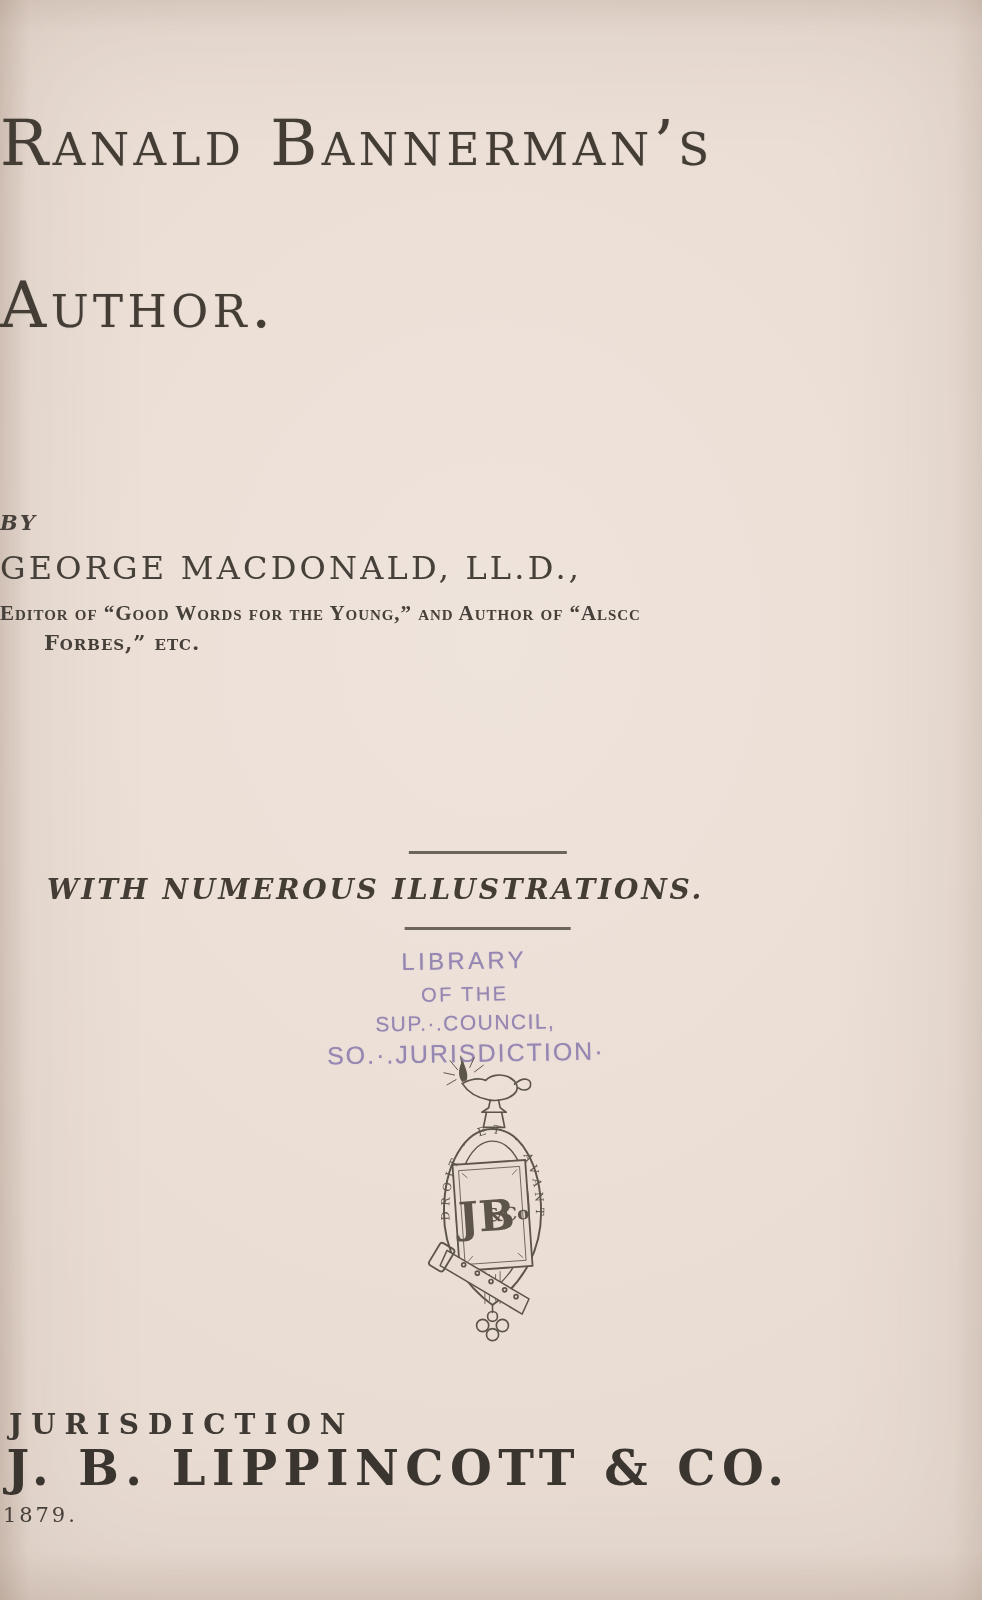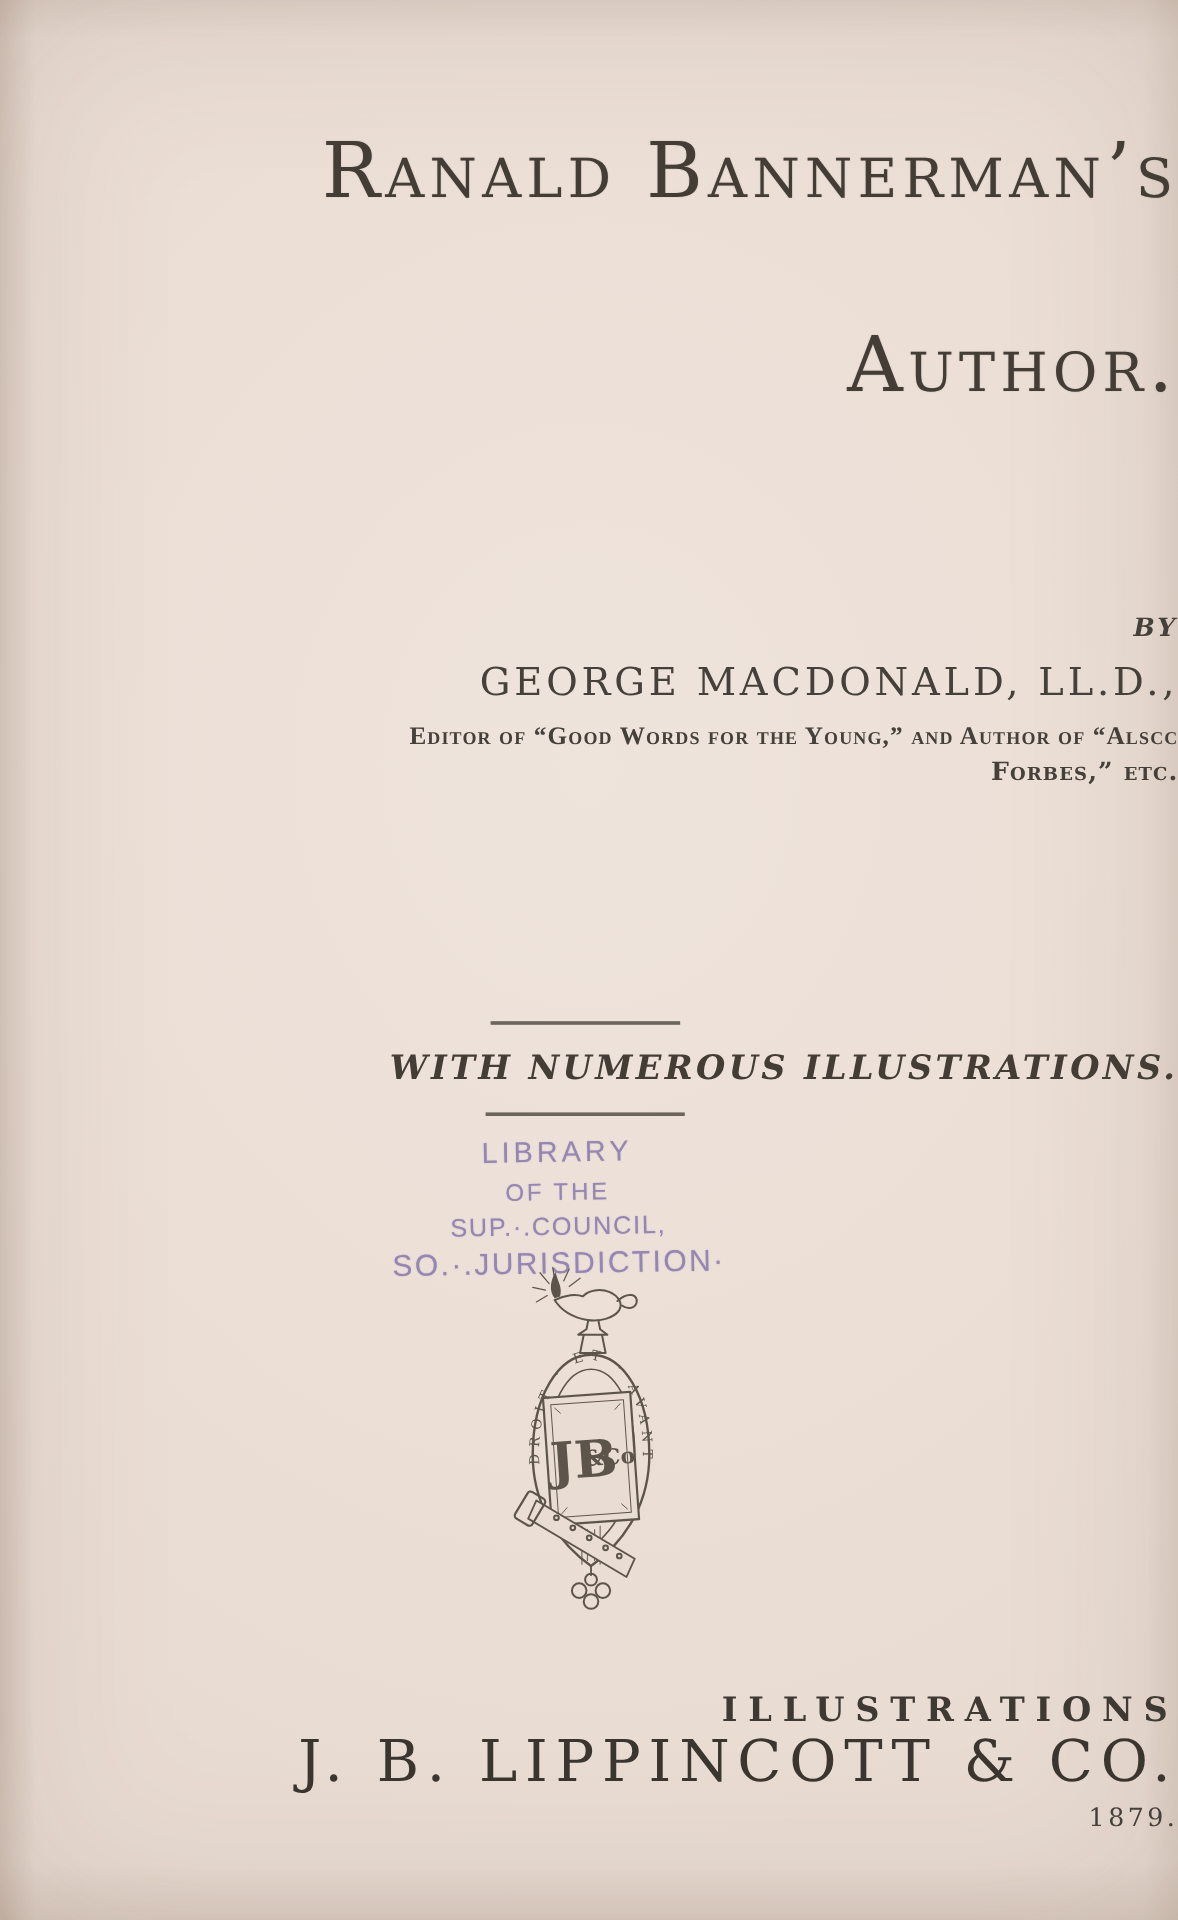--- a/index.html
+++ b/index.html
@@ -7,42 +7,42 @@
     width:982px;height:1600px;position:relative;overflow:hidden;
     background-color:#e8dbd2;
     background-image:
       radial-gradient(140% 100% at 50% 40%, rgba(249,241,234,0.40) 0%, rgba(232,219,210,0) 58%),
       linear-gradient(90deg, rgba(130,100,80,0.20) 0%, rgba(130,100,80,0) 3%, rgba(130,100,80,0) 97%, rgba(130,100,80,0.10) 100%),
       linear-gradient(180deg, rgba(130,100,80,0.10) 0%, rgba(130,100,80,0) 2%, rgba(130,100,80,0) 97%, rgba(130,100,80,0.12) 100%);
     box-shadow: inset 0 0 150px rgba(112,86,66,0.16);
     font-family:"DejaVu Serif", serif;
     color:#46403a;
   }
-  .abs{position:absolute;left:0;right:0;text-align:right;}
+  .abs{position:absolute;left:0;right:0;text-align:left;}
   .sc{font-variant:small-caps;}
   .title-line{font-size:64px;letter-spacing:0.07em;color:#433d36;text-shadow:0 0 1px rgba(67,61,54,0.35);}
   .by-label{font-size:21px;letter-spacing:0.12em;font-weight:bold;}
   .author-line{font-size:32px;letter-spacing:0.10em;}
   .credit-line{font-size:21px;letter-spacing:0.045em;font-weight:bold;}
   .rule{position:absolute;left:50%;transform:translateX(-52%);height:2.6px;background:#554f47;opacity:0.85;}
   .illus{font-size:28px;font-style:italic;letter-spacing:0.10em;font-weight:bold;color:#433d36;}
   .stamp{
     position:absolute;left:0;right:52px;text-align:center;
     transform:rotate(-1deg);
     font-family:"Liberation Sans", sans-serif;
     color:#8b7aad;opacity:0.88;
     text-shadow:0 0 1px rgba(139,122,173,0.55);
   }
   .stamp .s1{font-size:24px;letter-spacing:0.14em;}
   .stamp .s2{font-size:20px;letter-spacing:0.12em;margin-top:8px;}
   .stamp .s3{font-size:21px;letter-spacing:0.07em;margin-top:5px;}
   .stamp .s4{font-size:25px;letter-spacing:0.08em;margin-top:4px;}
   .emblem-wrap{position:absolute;top:1050px;left:50%;transform:translateX(-49%);}
   .city-line{font-size:28px;letter-spacing:0.32em;padding-left:0.32em;font-weight:bold;color:#3f3933;}
-  .publisher-line{font-size:48px;letter-spacing:0.135em;padding-left:0.135em;font-weight:normal;color:#3b352f;}
+  .publisher-line{font-size:48px;letter-spacing:0.135em;padding-left:0.135em;font-weight:bold;color:#3b352f;}
   .year-line{font-size:21px;letter-spacing:0.14em;padding-left:0.14em;}
 </style>
 </head>
 <body>
 
 <div class="abs title-line sc" style="top:106px;">Ranald Bannerman’s</div>
 <div class="abs title-line sc" style="top:268px;">Author.</div>
 
 <div class="abs by-label" style="top:510px;font-style:italic;">BY</div>
 <div class="abs author-line" style="top:549px;">GEORGE MACDONALD, LL.D.,</div>
@@ -114,15 +114,15 @@
         <circle cx="100" cy="375" r="8"></circle>
       </g>
     </g>
 
     <text font-family="DejaVu Serif, serif" font-size="15" letter-spacing="7" fill="#5d554b">
       <textPath href="#mottoPath" startOffset="50%" text-anchor="middle">DROIT · ET · AVANT</textPath>
     </text>
   </svg>
 </div>
 
-<div class="abs city-line" style="top:1408px;">ILLUSTRATIONS</div>
+<div class="abs city-line" style="top:1408px;">JURISDICTION</div>
 <div class="abs publisher-line" style="top:1440px;">J. B. LIPPINCOTT &amp; CO.</div>
 <div class="abs year-line" style="top:1503px;">1879.</div>
 
 </body></html>

